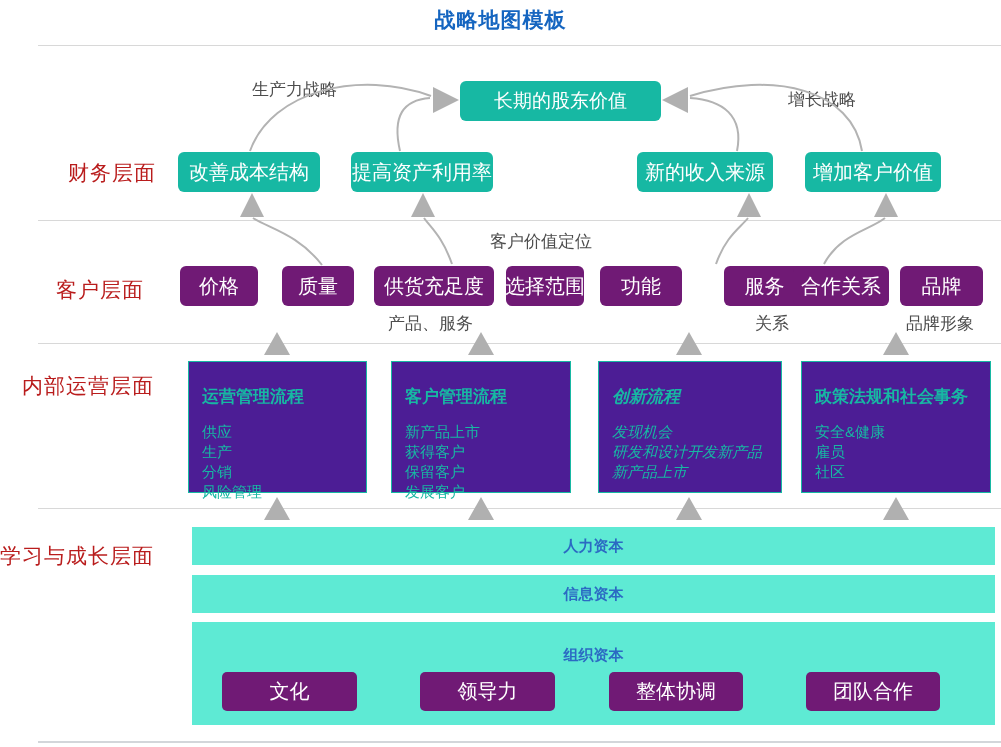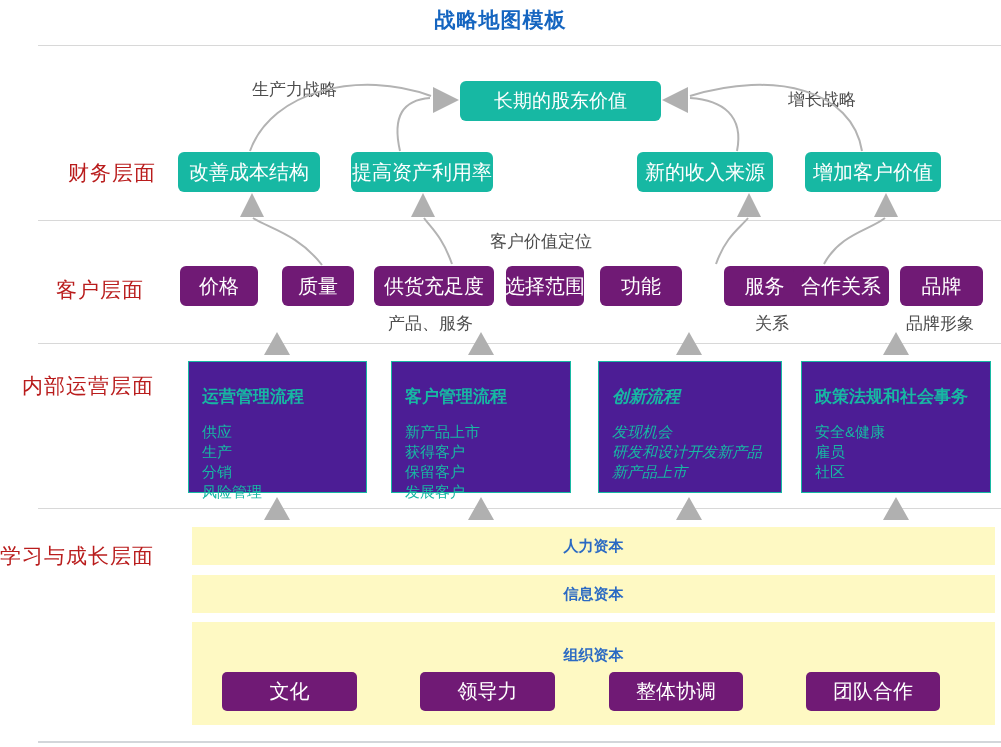--- a/index.html
+++ b/index.html
@@ -12,21 +12,21 @@
   .layer-label{font-size:21px;color:#b91c1c;letter-spacing:1px;white-space:nowrap;}
   .glabel{font-size:17px;color:#4d4d4d;white-space:nowrap;}
   .node{border-radius:6px;color:#fff;display:flex;align-items:center;justify-content:center;
         font-size:20px;white-space:nowrap;box-sizing:border-box;}
   .teal{background:#17b8a3;}
   .blue{background:#701a75;}
   .center-node{font-size:19px;}
   .pbox{background:#4c1d95;border:1.5px solid #17b8a3;box-sizing:border-box;padding:23px 13px;}
   .pbox .ptitle{color:#17b8a3;font-weight:bold;font-size:17px;margin-bottom:14px;white-space:nowrap;}
   .pbox .pitem{color:#17b8a3;font-size:15px;line-height:20px;white-space:nowrap;}
-  .band{background:#fef9c3;color:#2b6ac3;font-weight:bold;font-size:15px;text-align:center;box-sizing:border-box;}
+  .band{background:#5eead4;color:#2b6ac3;font-weight:bold;font-size:15px;text-align:center;box-sizing:border-box;}
   .band-line{display:flex;align-items:center;justify-content:center;}
   .band-cap{padding-top:24px;}
   .btn{border-radius:5px;}
   svg{display:block;}
 </style>
 </head>
 <body>
 
 <div id="stage">
 

